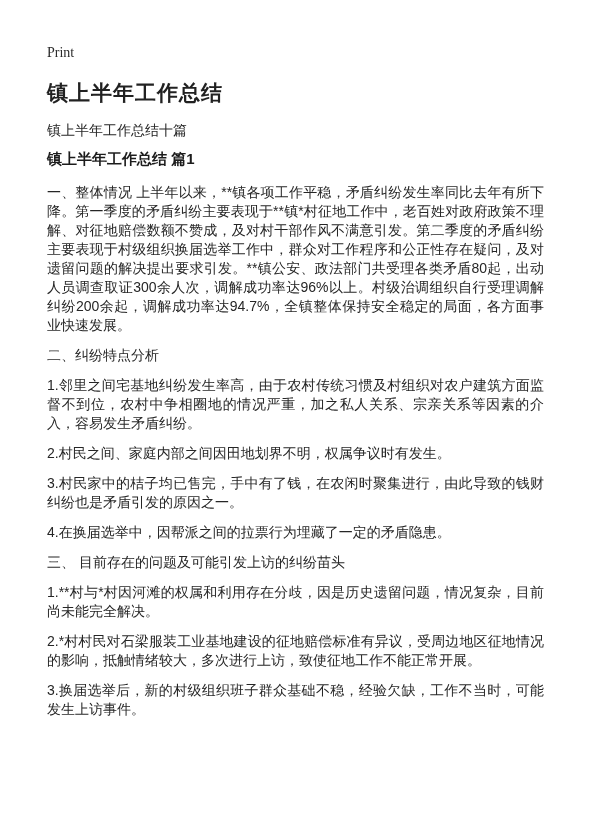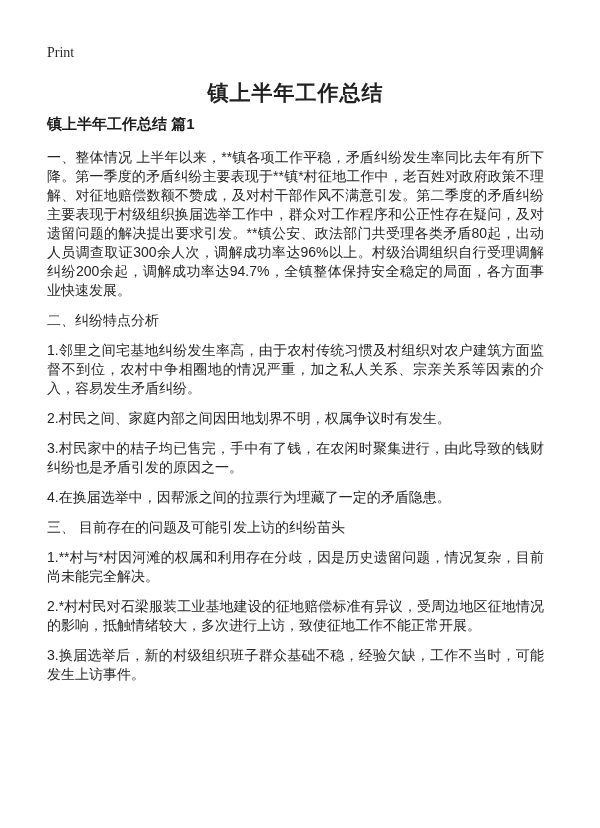--- a/index.html
+++ b/index.html
@@ -28,21 +28,21 @@
     font-size: 14px;
     line-height: 16px;
     color: #2b2b2b;
     cursor: pointer;
   }
   .doc-title {
     margin: 19px 0 0 0;
     font-size: 21px;
     line-height: 25px;
     font-weight: bold;
-    text-align: center;
+    text-align: left;
     letter-spacing: 1px;
     color: #212121;
   }
   .doc-subtitle {
     margin: 16px 0 0 0;
     font-size: 14px;
     line-height: 19px;
     font-weight: normal;
     color: #262626;
   }
@@ -68,20 +68,21 @@
 </style>
 </head>
 <body>
 
 <div class="page">
 
   <span class="print-label">Print</span>
 
   <h1 class="doc-title">镇上半年工作总结</h1>
 
+  <p class="doc-subtitle">镇上半年工作总结十篇</p>
 
   <p class="doc-part-heading">镇上半年工作总结 篇1</p>
 
   <div class="body-text">
     <p class="para first">一、整体情况 上半年以来，**镇各项工作平稳，矛盾纠纷发生率同比去年有所下降。第一季度的矛盾纠纷主要表现于**镇*村征地工作中，老百姓对政府政策不理解、对征地赔偿数额不赞成，及对村干部作风不满意引发。第二季度的矛盾纠纷主要表现于村级组织换届选举工作中，群众对工作程序和公正性存在疑问，及对遗留问题的解决提出要求引发。**镇公安、政法部门共受理各类矛盾80起，出动人员调查取证300余人次，调解成功率达96%以上。村级治调组织自行受理调解纠纷200余起，调解成功率达94.7%，全镇整体保持安全稳定的局面，各方面事业快速发展。</p>
     <p class="para">二、纠纷特点分析</p>
     <p class="para">1.邻里之间宅基地纠纷发生率高，由于农村传统习惯及村组织对农户建筑方面监督不到位，农村中争相圈地的情况严重，加之私人关系、宗亲关系等因素的介入，容易发生矛盾纠纷。</p>
     <p class="para">2.村民之间、家庭内部之间因田地划界不明，权属争议时有发生。</p>
     <p class="para">3.村民家中的桔子均已售完，手中有了钱，在农闲时聚集进行，由此导致的钱财纠纷也是矛盾引发的原因之一。</p>
     <p class="para">4.在换届选举中，因帮派之间的拉票行为埋藏了一定的矛盾隐患。</p>

